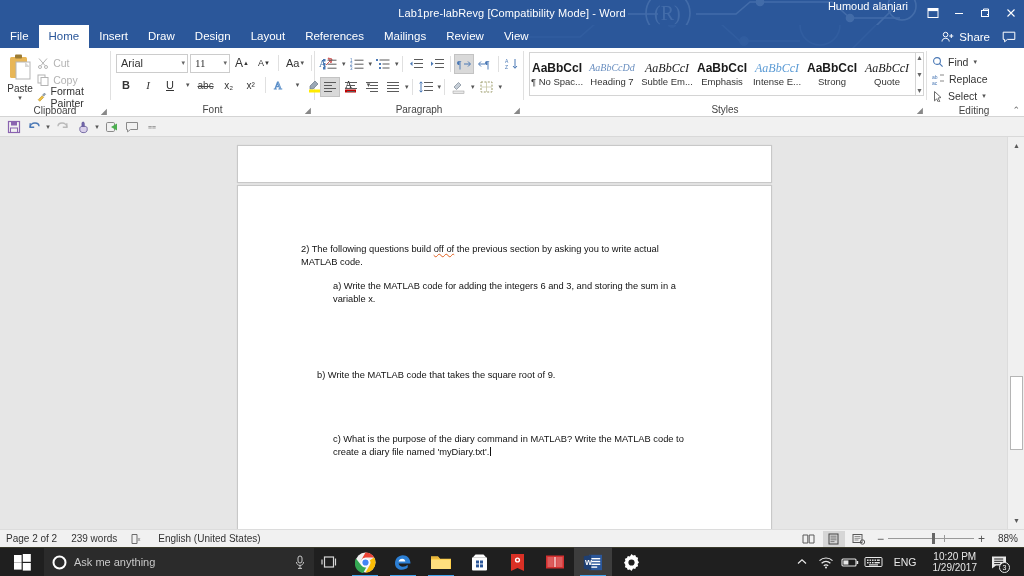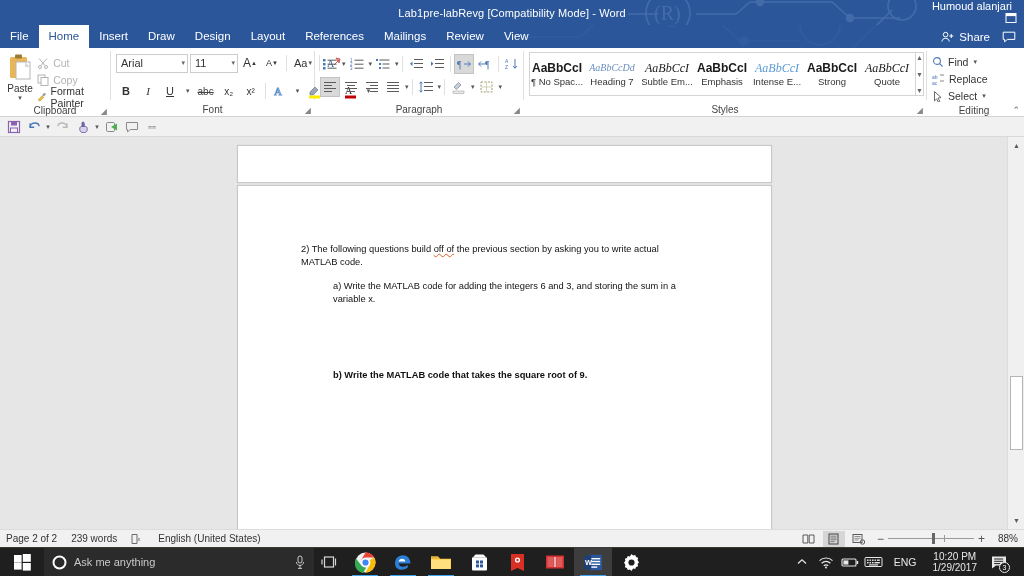--- a/index.html
+++ b/index.html
@@ -18,21 +18,21 @@
     display:flex; align-items:center; overflow:hidden;
   }
   .tb-deco{
     position:absolute; left:610px; top:-12px; width:320px; height:50px;
     opacity:.35; pointer-events:none;
   }
   .tb-title{
     position:absolute; left:0; right:0; text-align:center; font-size:11px;
     letter-spacing:.1px; white-space:nowrap;
   }
-  .tb-right{ position:absolute; right:0; top:0; height:25px; display:flex; align-items:flex-end;flex-direction:column; }
+  .tb-right{ position:absolute; right:0; top:0; height:25px; display:flex; align-items:flex-start; }
   .tb-user{ font-size:11px; margin-right:12px; white-space:nowrap; }
   .tb-iconbtn{
     width:26px; height:25px; display:flex; align-items:center; justify-content:center;
     color:#fff; font-size:12px;
   }
   .tb-iconbtn svg{ display:block; }
 
   
   .tabbar{
     position:relative; height:23px; background:#2b579a; display:flex; align-items:flex-end;
@@ -85,21 +85,21 @@
   .clip-item.disabled{ color:#b3b3b3; }
 
   
   .font-row{ display:flex; align-items:center; gap:2px; height:20px; }
   .fontbox{
     height:19px; border:1px solid #ccc; background:#fff; display:flex; align-items:center;
     font-size:11px; color:#333; padding:0 2px 0 4px; position:relative;
   }
   .fontbox .cv{ font-size:7px; color:#666; margin-left:auto; padding-left:4px; }
   .fname{ width:72px; }
-  .fsize{ width:48px; }
+  .fsize{ width:40px;font-family:Liberation Serif, serif; }
   .ibtn{
     min-width:20px; height:20px; display:flex; align-items:center; justify-content:center;
     font-size:11px; color:#333; border:1px solid transparent; padding:0 2px;
   }
   .ibtn.sel{ background:#d9d9d9; border-color:#c3c3c3; }
   .vsep{ width:1px; height:16px; background:#e0e0e0; margin:0 2px; }
   .caret{ font-size:7px; color:#555; margin-left:1px; }
 
   
   .para-row{ display:flex; align-items:center; gap:1px; height:21px; }
@@ -349,21 +349,21 @@
         </div>
       </div>
       <div class="rgroup-label">
         <span>Clipboard</span>
         <span class="dlg">◢</span>
       </div>
     </div>
     <div class="rsep"></div>
 
     <div class="rgroup" style="width:203px">
-      <div class="rgroup-body" style="flex-direction:column; gap:8px; padding-top:3px;">
+      <div class="rgroup-body" style="flex-direction:column; gap:2px; padding-top:3px;">
         <div class="font-row">
           <div class="fontbox fname">
             <span>Arial</span>
             <span class="cv">▾</span>
           </div>
           <div class="fontbox fsize">
             <span>11</span>
             <span class="cv">▾</span>
           </div>
           <div class="ibtn">
@@ -723,22 +723,26 @@
       <div class="doctext" style="left:63px; top:57px; width:400px;">
         <span>2) The following questions build <span class="sq">off of</span> the previous section by asking you to write actual</span><br>
         <span>MATLAB code.</span>
       </div>
 
       <div class="doctext" style="left:95px; top:94px; width:375px;">
         <span>a) Write the MATLAB code for adding the integers 6 and 3, and storing the sum in a</span><br>
         <span>variable x.</span>
       </div>
 
-      <div class="doctext" style="left:95px; top:183px; width:375px;font-weight:bold;">b) Write the MATLAB code that takes the square root of 9.</div>
-
+      <div class="doctext" style="left:79px; top:183px; width:375px;">b) Write the MATLAB code that takes the square root of 9.</div>
+
+      <div class="doctext" style="left:95px; top:247px; width:378px;">
+        <span>c) What is the purpose of the diary command in MATLAB? Write the MATLAB code to</span><br>
+        <span>create a diary file named 'myDiary.txt'.<span class="caret-bar"></span></span>
+      </div>
 
     </div>
 
     <div class="vscroll">
       <div class="vs-arrow">▲</div>
       <div class="vs-thumb"></div>
       <div class="vs-arrow" style="position:absolute; bottom:0;">▼</div>
     </div>
   </div>
 

